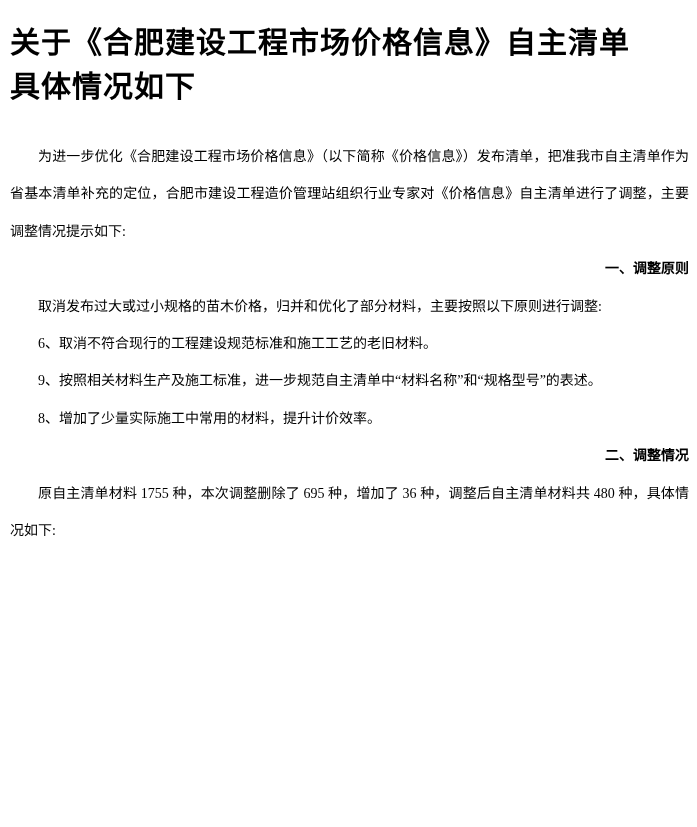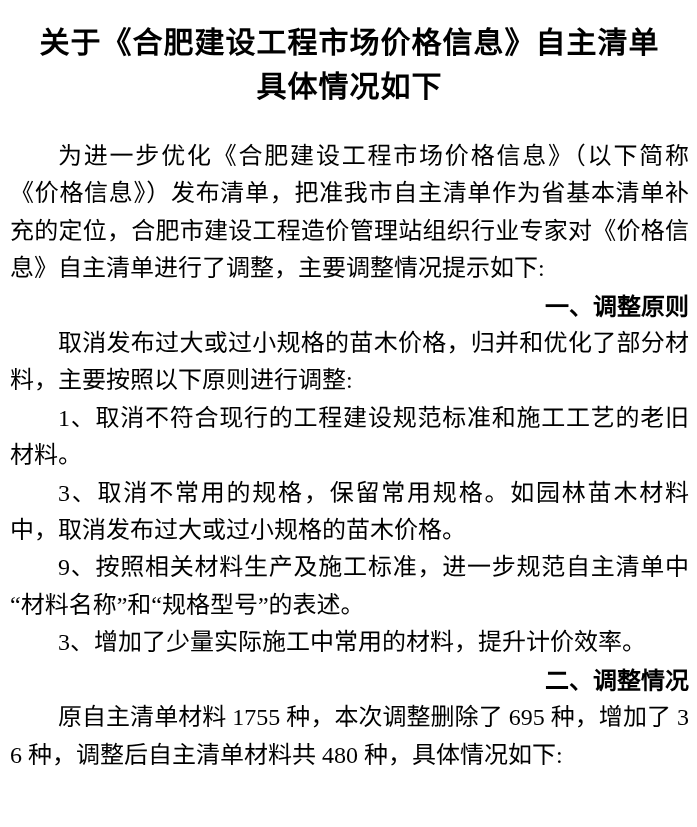--- a/index.html
+++ b/index.html
@@ -13,33 +13,33 @@
     height: 827px;
     box-sizing: border-box;
     background: #ffffff;
     color: #000000;
     padding: 21px 8px 0 10px;
     overflow: hidden;
     font-family: "Liberation Serif", "DejaVu Serif", serif;
   }
   .doc-title {
     margin: 0;
-    text-align: center;
+    text-align: left;
     font-size: 30px;
     line-height: 44px;
     font-weight: bold;
     letter-spacing: 1px;
     font-family: "Liberation Serif", "DejaVu Serif", serif;
   }
   .doc-title .title-line {
     display: block;
   }
   .doc-body {
     margin-top: 29px;
-    font-size: 24px;
+    font-size: 14px;
     line-height: 37.4px;
     text-align: justify;
   }
   .doc-body p {
     margin: 0;
     padding: 0;
     text-indent: 2em;
     word-break: break-all;
   }
   .doc-body p.heading {
@@ -53,20 +53,19 @@
 
 <div class="page">
   <h1 class="doc-title">
     <span class="title-line">关于《合肥建设工程市场价格信息》自主清单</span>
     <span class="title-line">具体情况如下</span>
   </h1>
   <div class="doc-body" id="doc-body">
       <p>为进一步优化《合肥建设工程市场价格信息》（以下简称《价格信息》）发布清单，把准我市自主清单作为省基本清单补充的定位，合肥市建设工程造价管理站组织行业专家对《价格信息》自主清单进行了调整，主要调整情况提示如下:</p>
       <p class="heading">一、调整原则</p>
       <p>取消发布过大或过小规格的苗木价格，归并和优化了部分材料，主要按照以下原则进行调整:</p>
-      <p>1、取消不符合现行的工程建设规范标准和施工工艺的老旧材料。</p>
-      <p>3、取消不常用的规格，保留常用规格。如园林苗木材料中，取消发布过大或过小规格的苗木价格。</p>
+      <p>6、取消不符合现行的工程建设规范标准和施工工艺的老旧材料。</p>
       <p>9、按照相关材料生产及施工标准，进一步规范自主清单中“材料名称”和“规格型号”的表述。</p>
-      <p>3、增加了少量实际施工中常用的材料，提升计价效率。</p>
+      <p>8、增加了少量实际施工中常用的材料，提升计价效率。</p>
       <p class="heading">二、调整情况</p>
       <p>原自主清单材料 1755 种，本次调整删除了 695 种，增加了 36 种，调整后自主清单材料共 480 种，具体情况如下:</p>
     </div>
 </div>
 
 </body></html>

